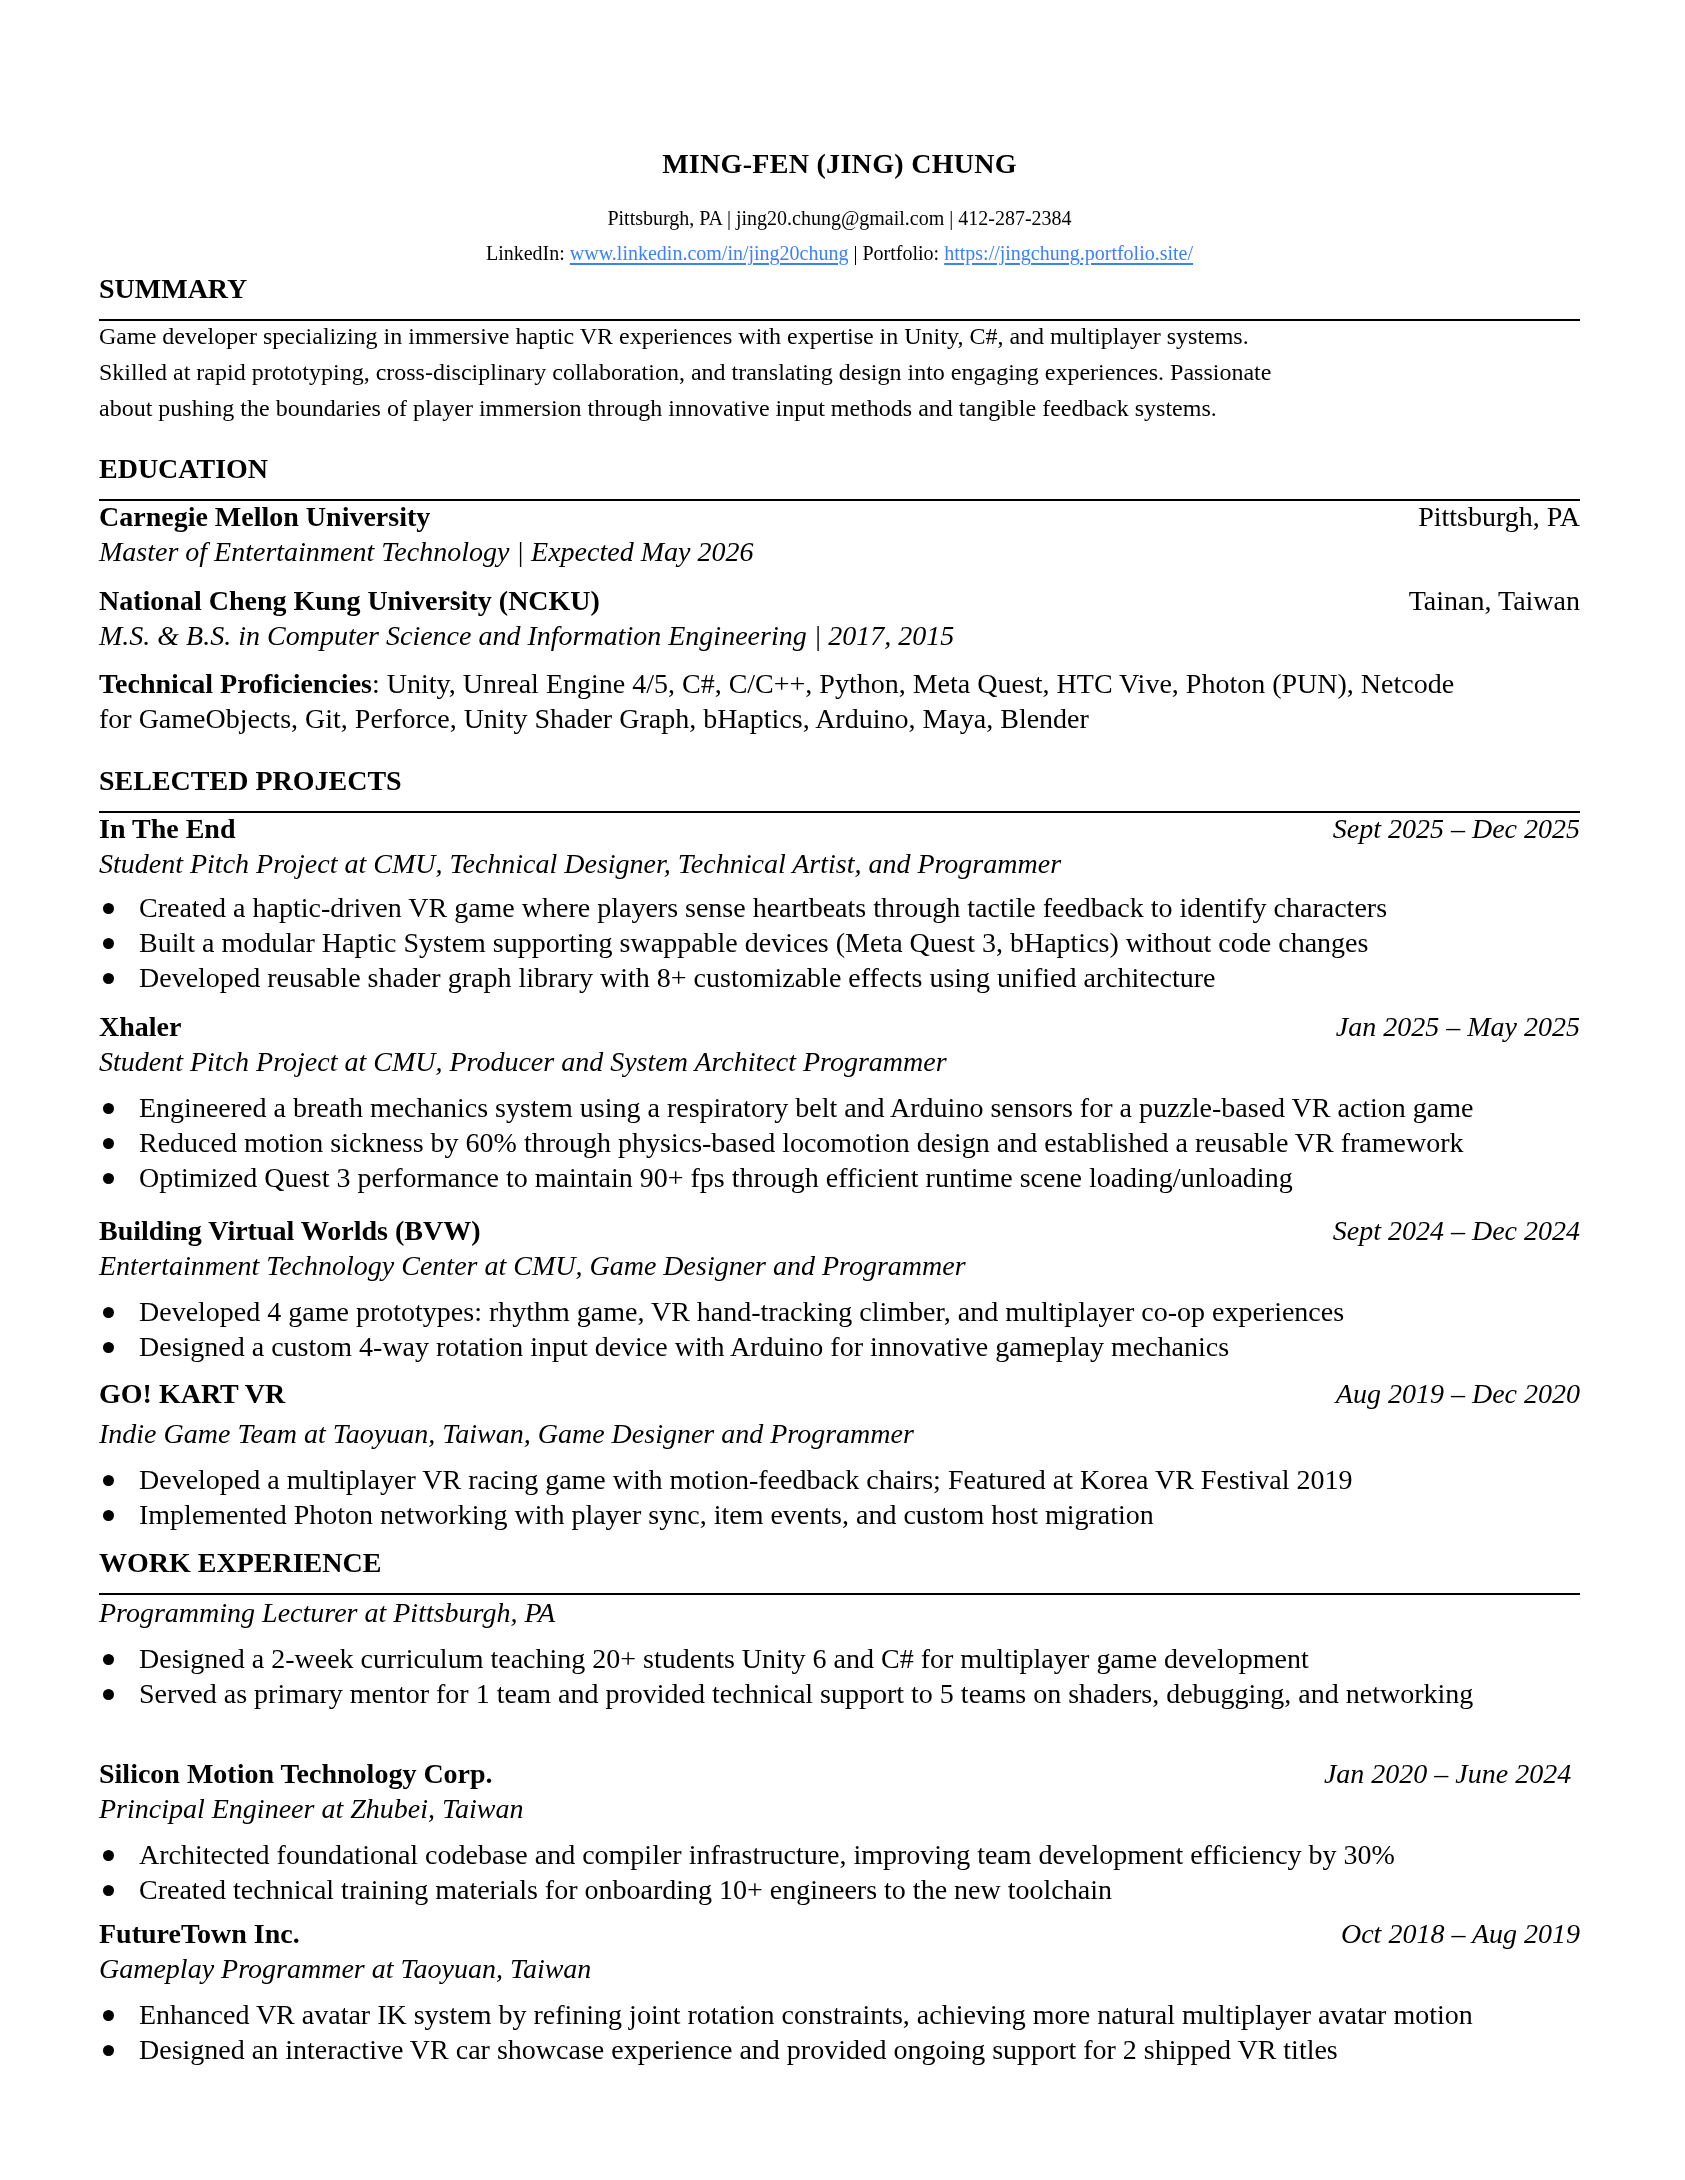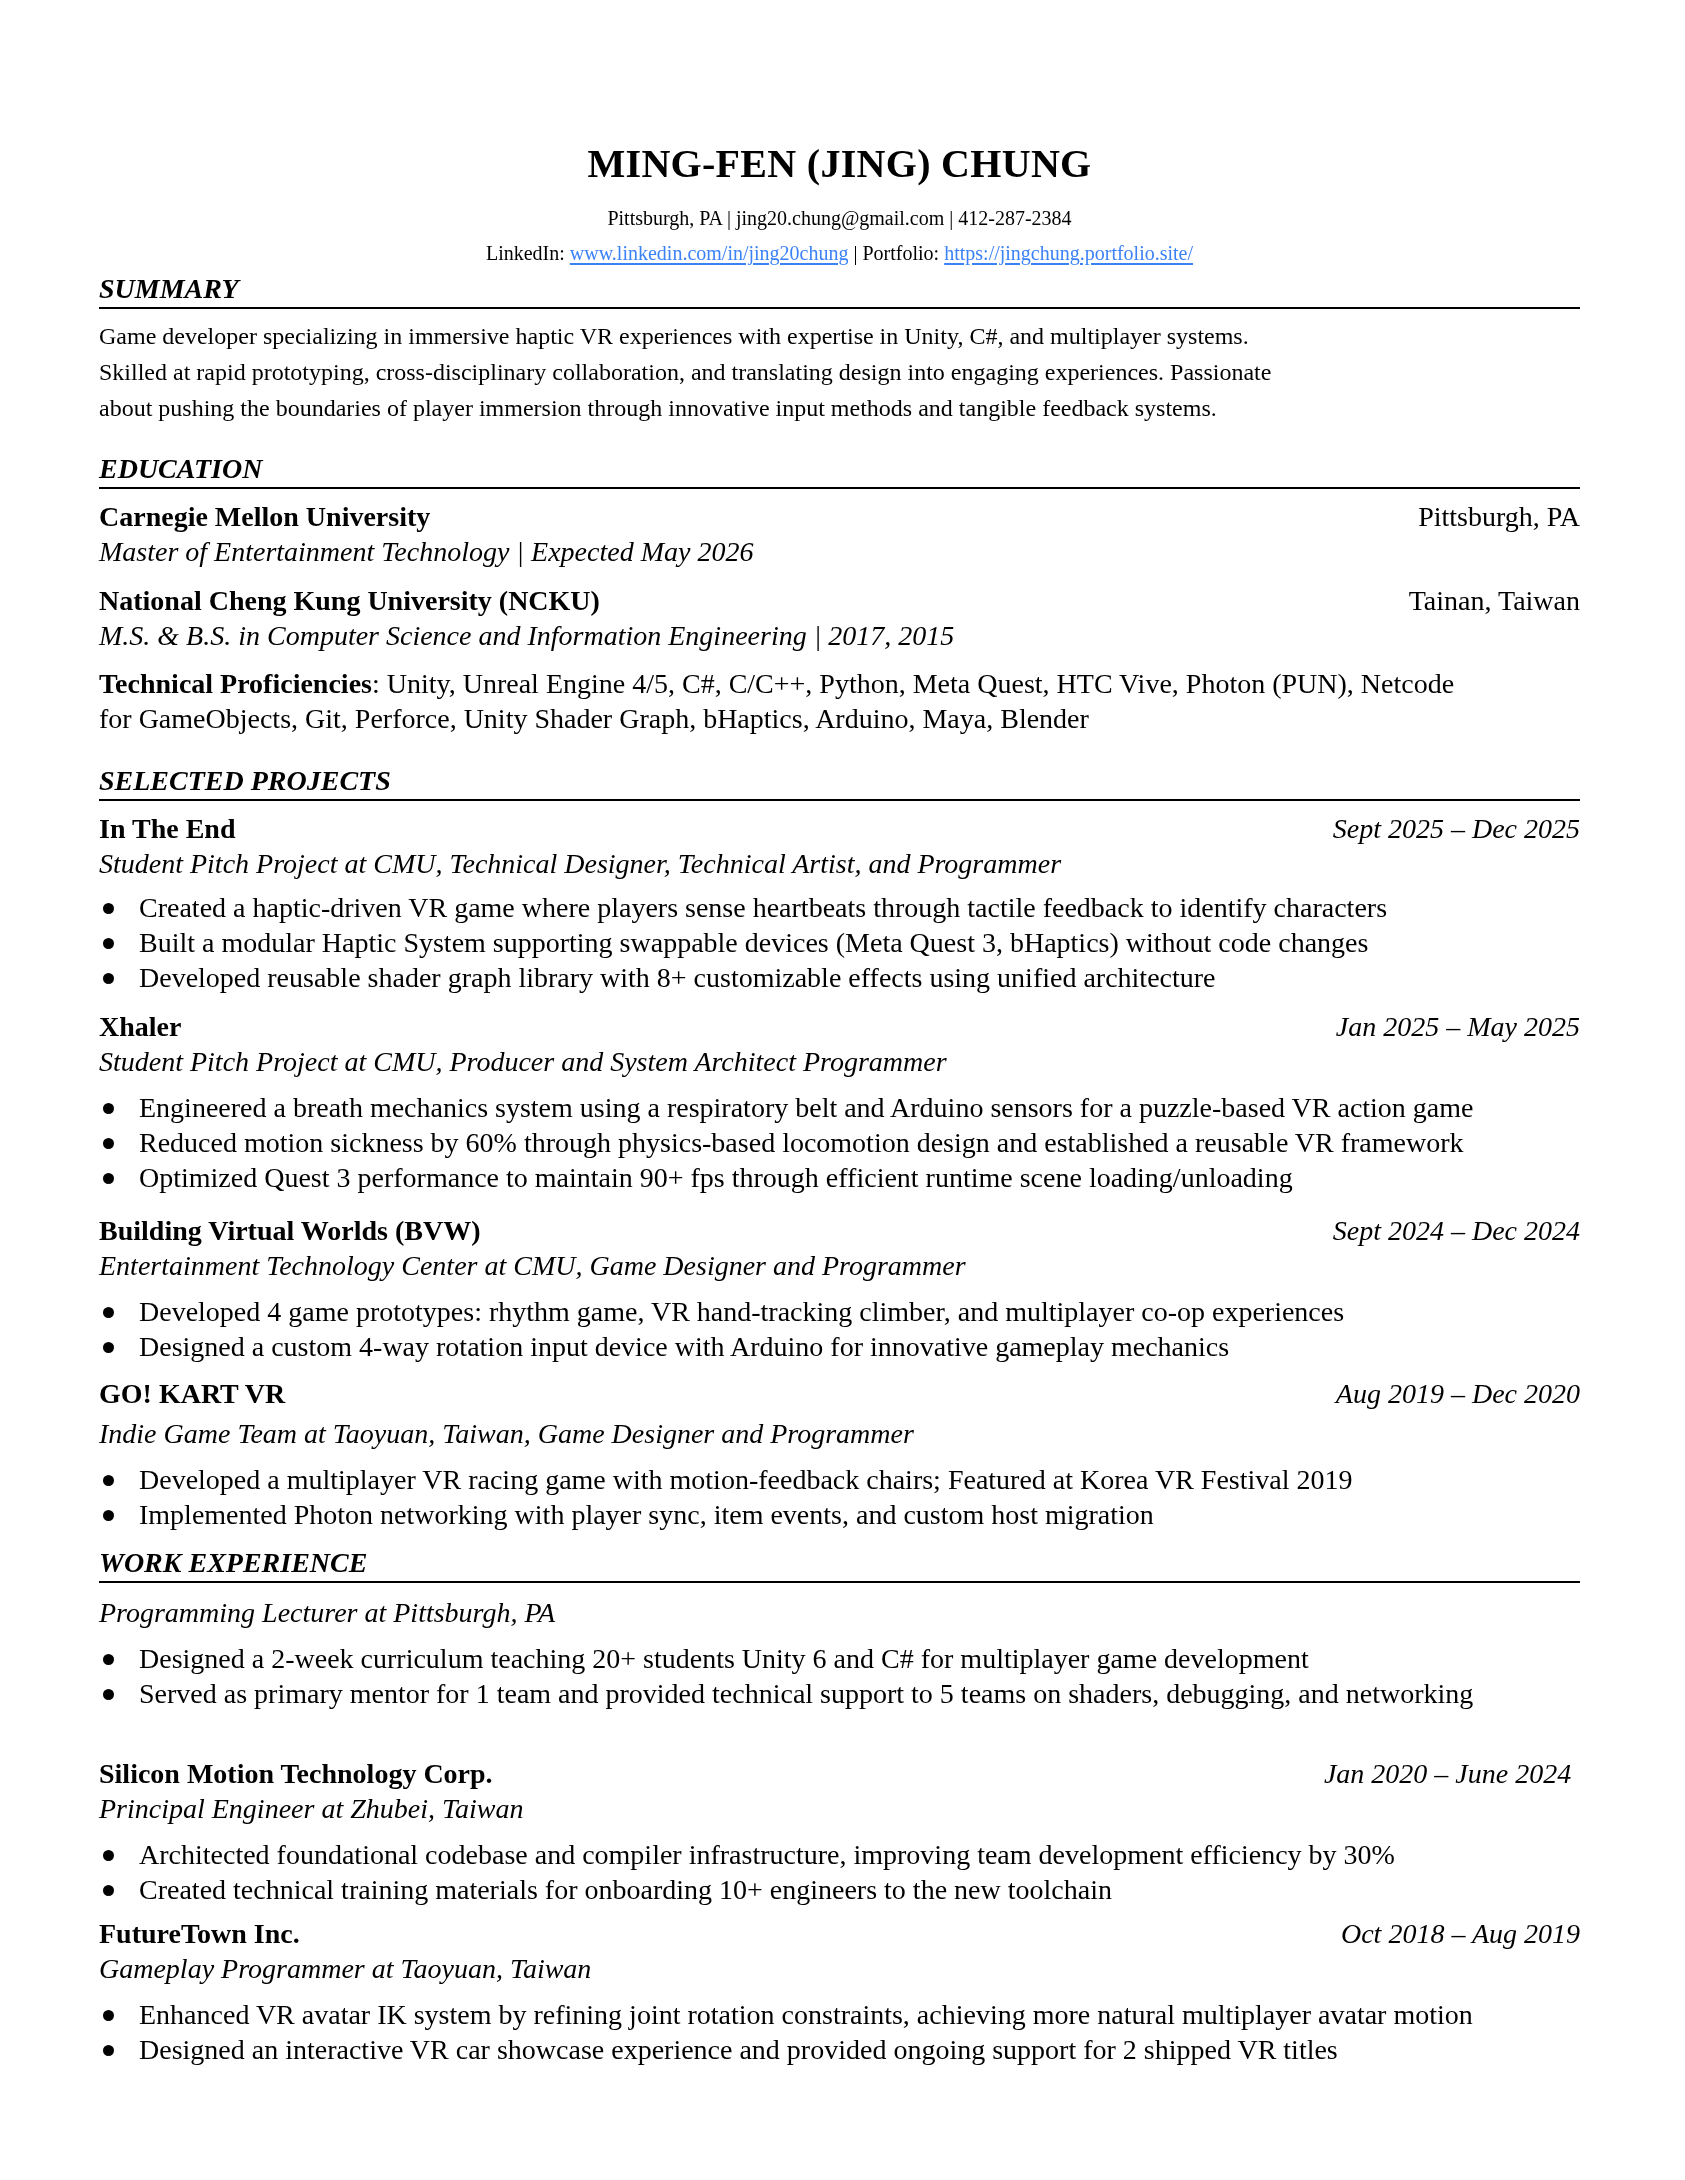--- a/index.html
+++ b/index.html
@@ -4,35 +4,34 @@
 <style>
   html, body { margin: 0; padding: 0; background: #ffffff; }
   body {
     width: 1685px; height: 2180px; position: relative; overflow: hidden;
     font-family: "Liberation Serif", "DejaVu Serif", serif;
     color: #000000;
   }
   .page { position: absolute; left: 99px; top: 0; width: 1481px; }
   .name {
     position: absolute; left: 0; width: 1481px; top: 139px;
-    text-align: center; font-weight: bold; font-size: 40px; line-height: 49px;
+    text-align: center; font-weight: bold; font-size: 28px; line-height: 49px;
     letter-spacing: 0.3px;
   }
   .contact {
     position: absolute; left: 0; width: 1481px; text-align: center;
     font-size: 20px; line-height: 35px;
   }
   .contact.l1 { top: 201px; }
   .contact.l2 { top: 236px; }
   .contact a { color: #3b82f6; text-decoration: underline; text-underline-offset: 2.6px; text-decoration-thickness: 1.8px; }
   .section-head {
     position: absolute; left: 0; width: 1481px; font-weight: bold;
     font-size: 28px; line-height: 35px; border-bottom: 2.6px solid #000;
-    padding-bottom: 1px;
-    font-style: italic;
+    padding-bottom: 13px;
   }
   .block { position: absolute; left: 0; width: 1481px; font-size: 28px; line-height: 35px; }
   .row { display: flex; justify-content: space-between; align-items: baseline; height: 35px; }
   .org { font-weight: bold; }
   .right { text-align: right; }
   .ital { font-style: italic; }
   .date { font-style: italic; }
   .summary-text { font-size: 24px; line-height: 36px; }
   ul.bullets { list-style: none; margin: 0; padding: 0; }
   ul.bullets li { position: relative; padding-left: 40px; height: 35px; white-space: nowrap; }

